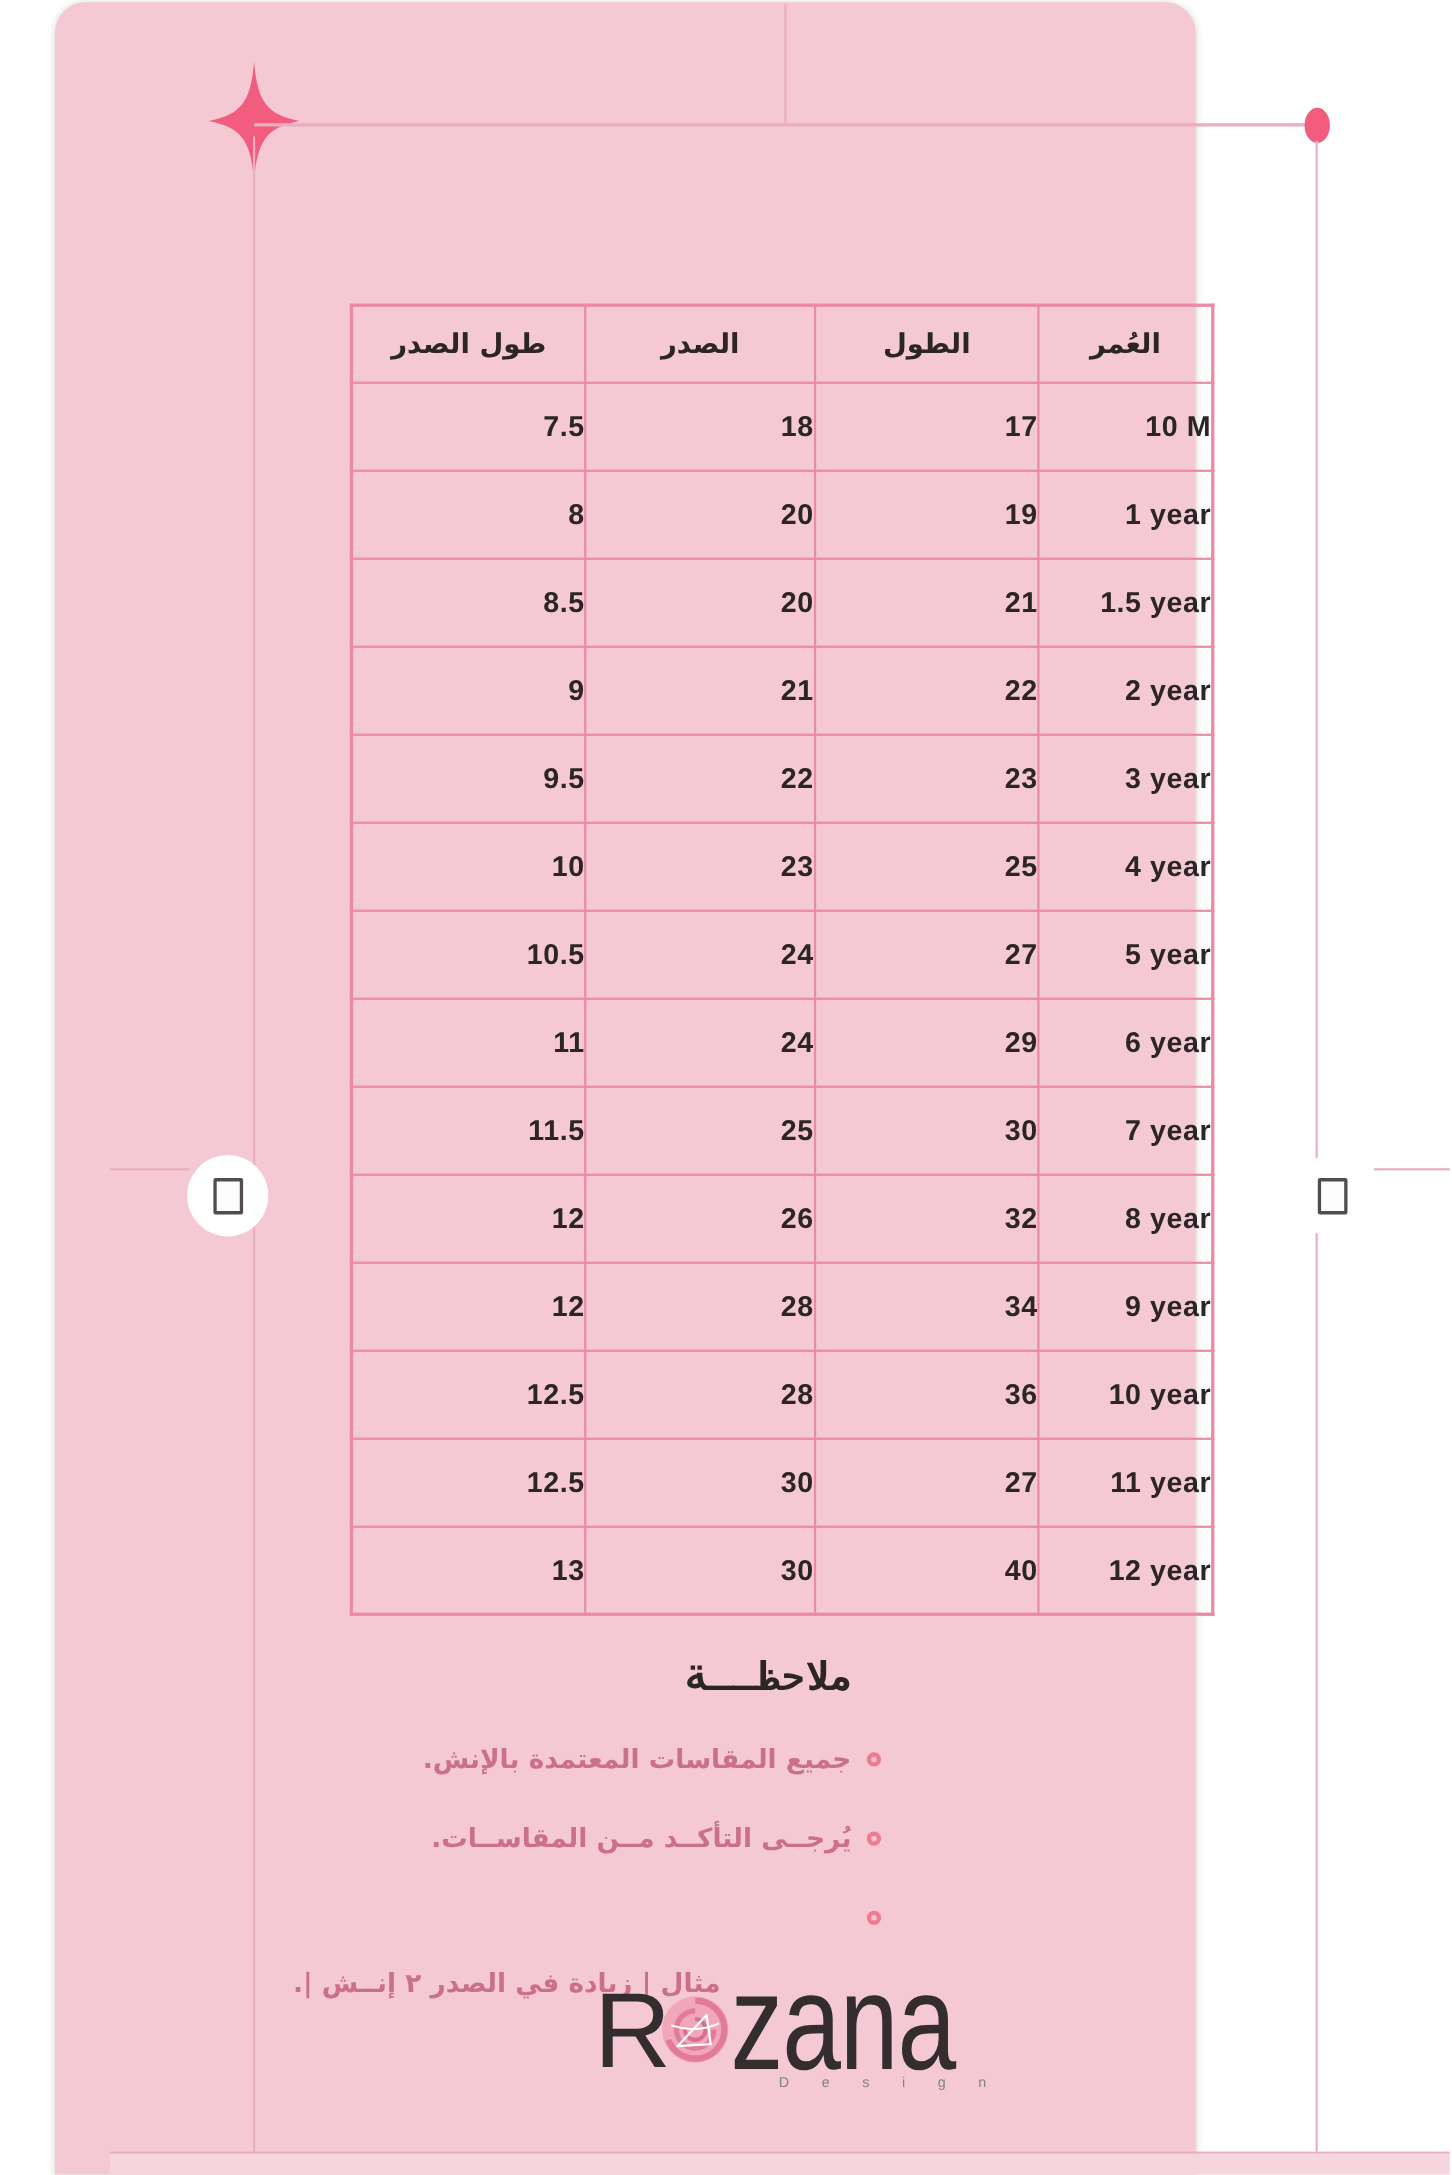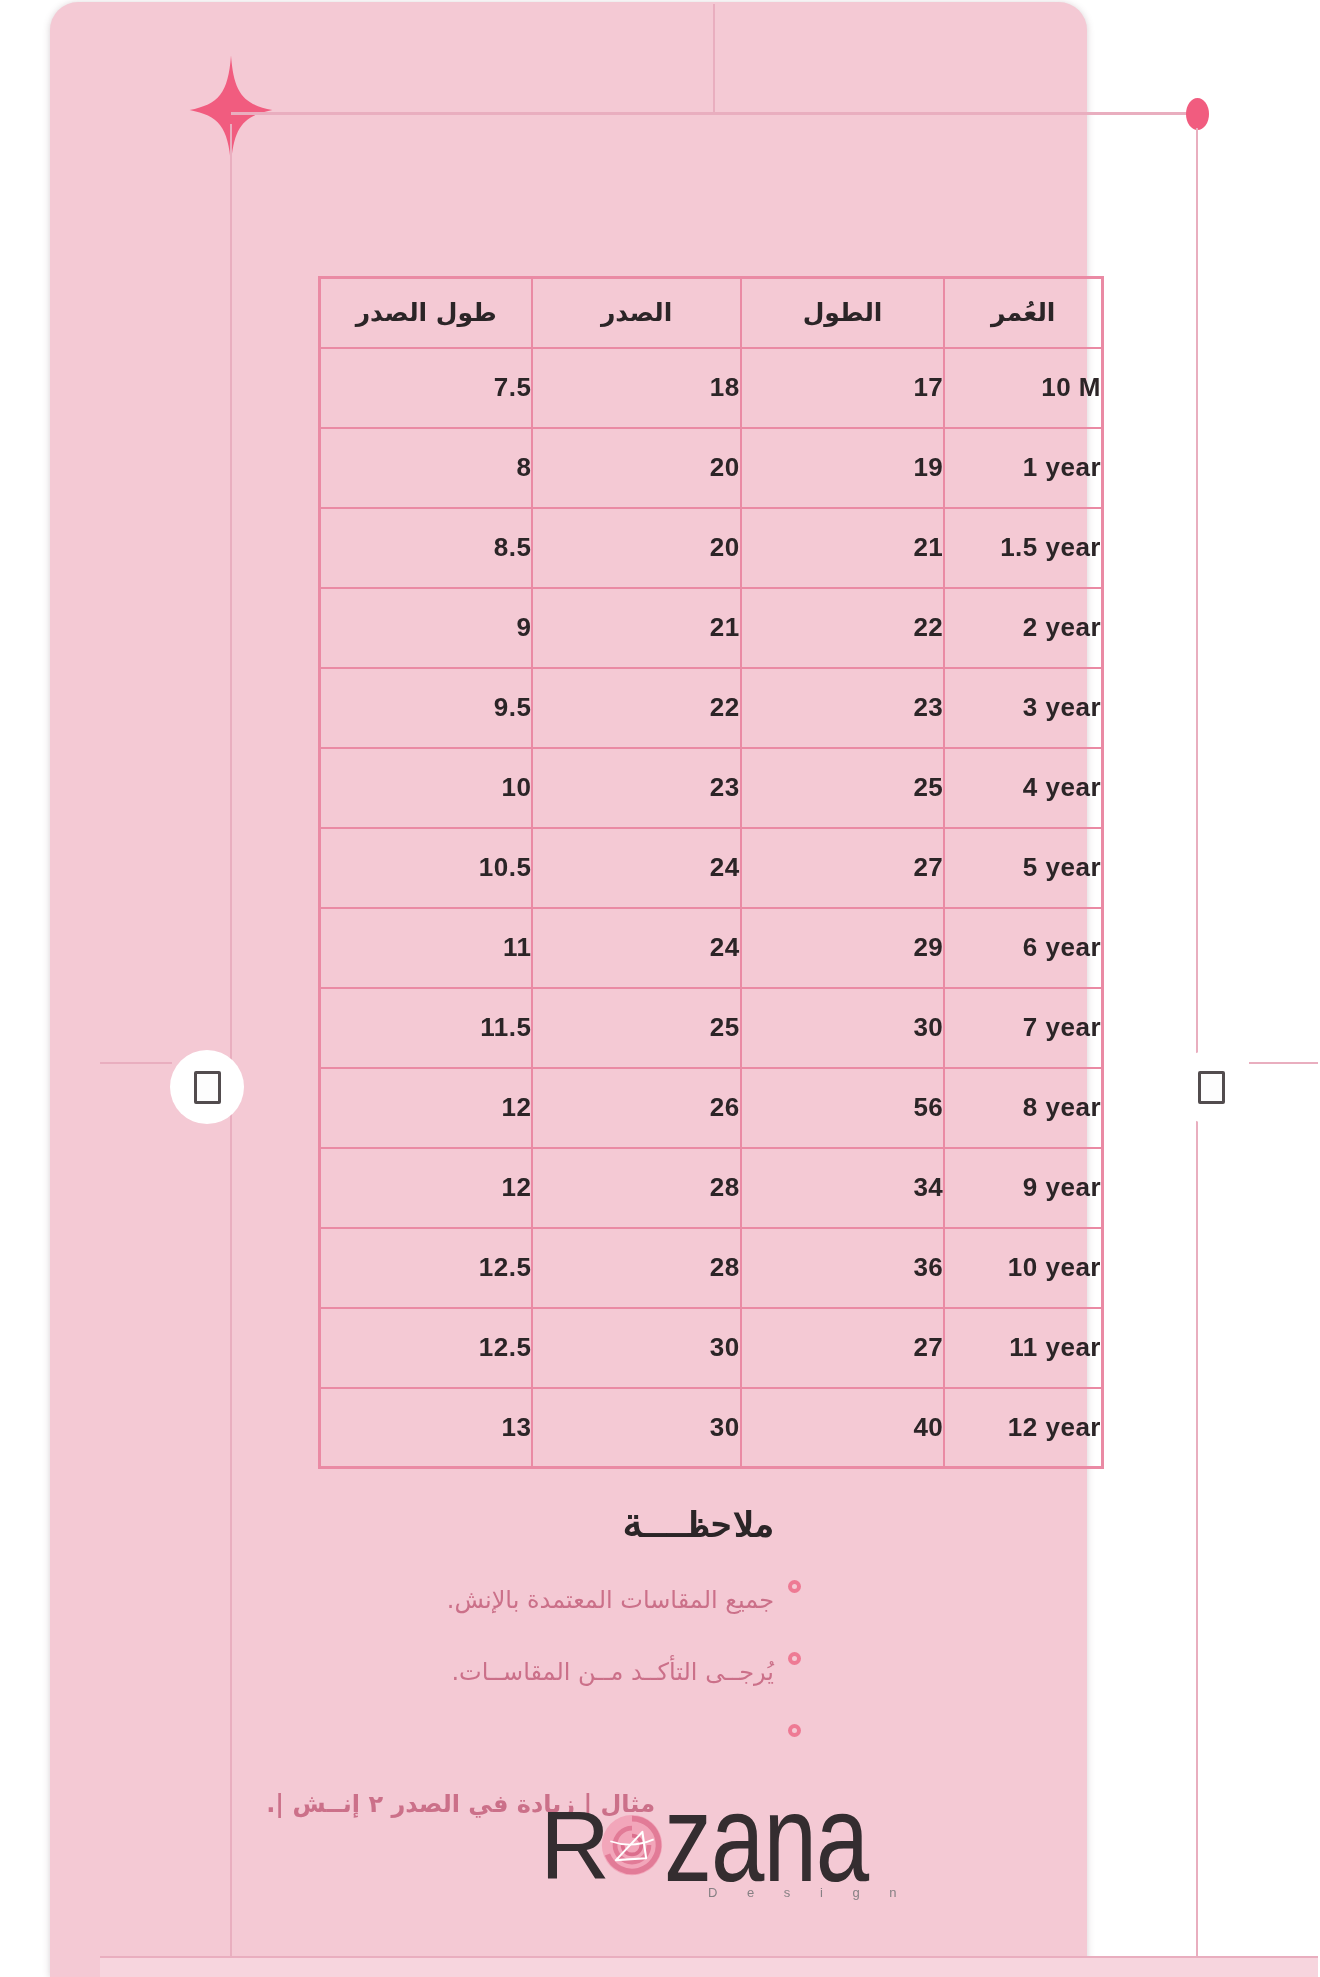--- a/index.html
+++ b/index.html
@@ -69,22 +69,22 @@
   .notes{
     position:absolute;right:284px;top:1502px;width:770px;
     direction:rtl;text-align:right;
     font-family:"DejaVu Sans",sans-serif;
   }
   .notes-title{
     font-size:36px;font-weight:bold;color:var(--dark-text);
     padding-left:0;padding-right:28px;margin-bottom:8px;letter-spacing:0;font-family:Liberation Mono, monospace;
   }
   .note-row{
-    display:flex;flex-direction:row;align-items:flex-start;
-    font-size:24px;font-weight:normal;color:var(--note-pink);
+    display:flex;flex-direction:row;align-items:center;
+    font-size:24px;font-weight:bold;color:var(--note-pink);
     line-height:40px;min-height:40px;margin-top:32px;
   }
   .note-bullet{
     flex:0 0 auto;width:13px;height:13px;border:4px solid #ee7a94;
     border-radius:50%;margin-left:14px;margin-right:2px;background:transparent;
   }
   .note-example{
     font-size:24px;font-weight:bold;color:var(--note-pink);
     line-height:40px;padding-right:148px;margin-top:20px;
   }
@@ -197,21 +197,21 @@
           </tr>
           <tr>
             <td>11.5</td>
             <td>25</td>
             <td>30</td>
             <td>7 year</td>
           </tr>
           <tr>
             <td>12</td>
             <td>26</td>
-            <td>56</td>
+            <td>32</td>
             <td>8 year</td>
           </tr>
           <tr>
             <td>12</td>
             <td>28</td>
             <td>34</td>
             <td>9 year</td>
           </tr>
           <tr>
             <td>12.5</td>

